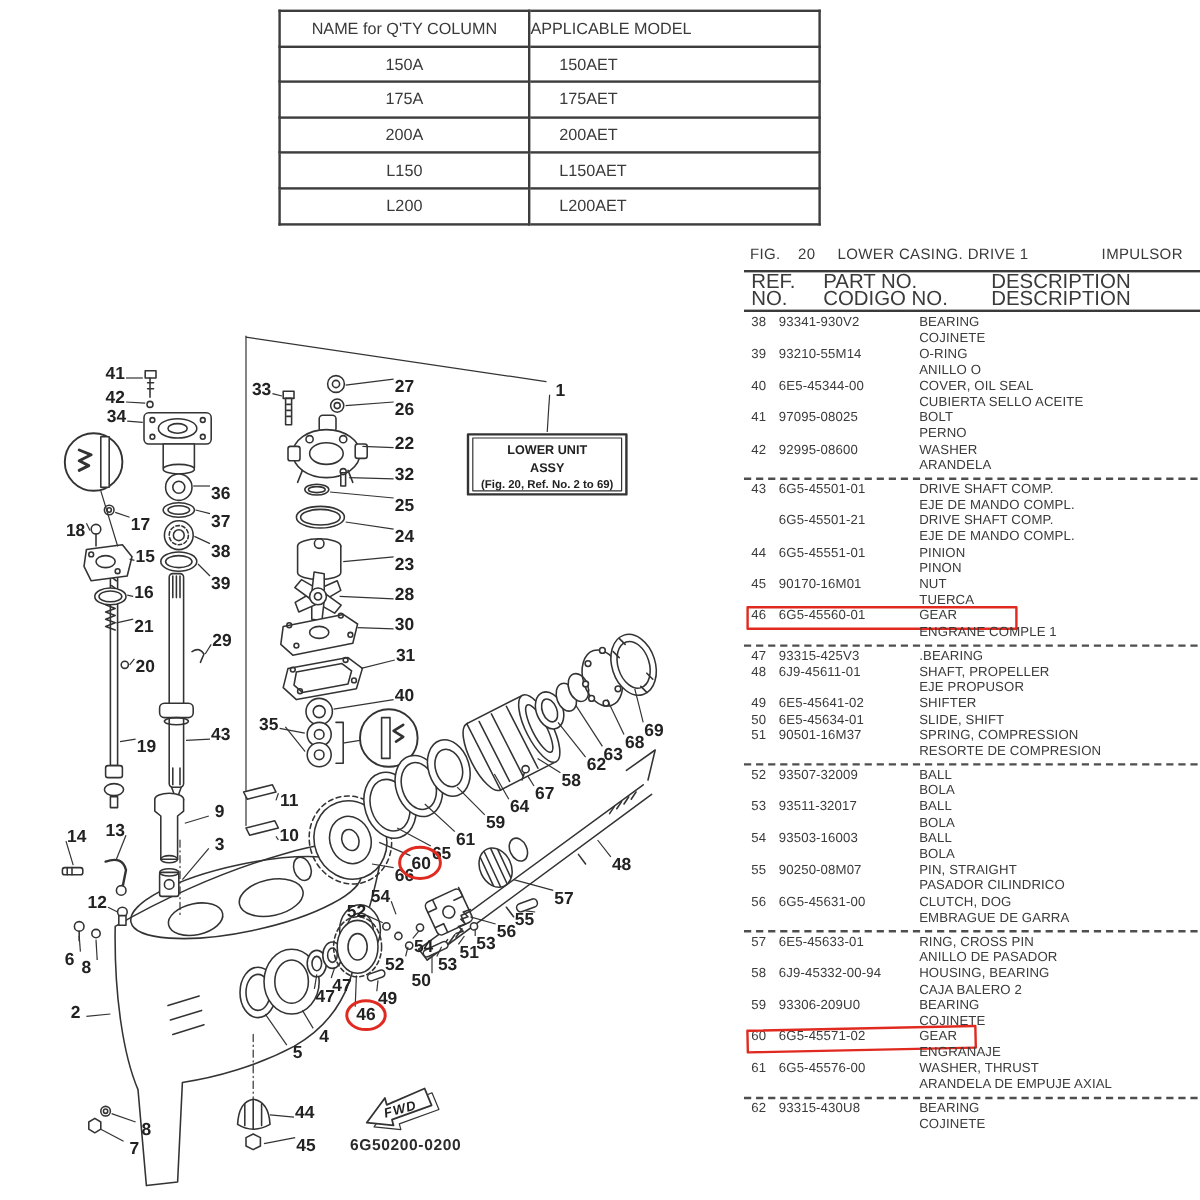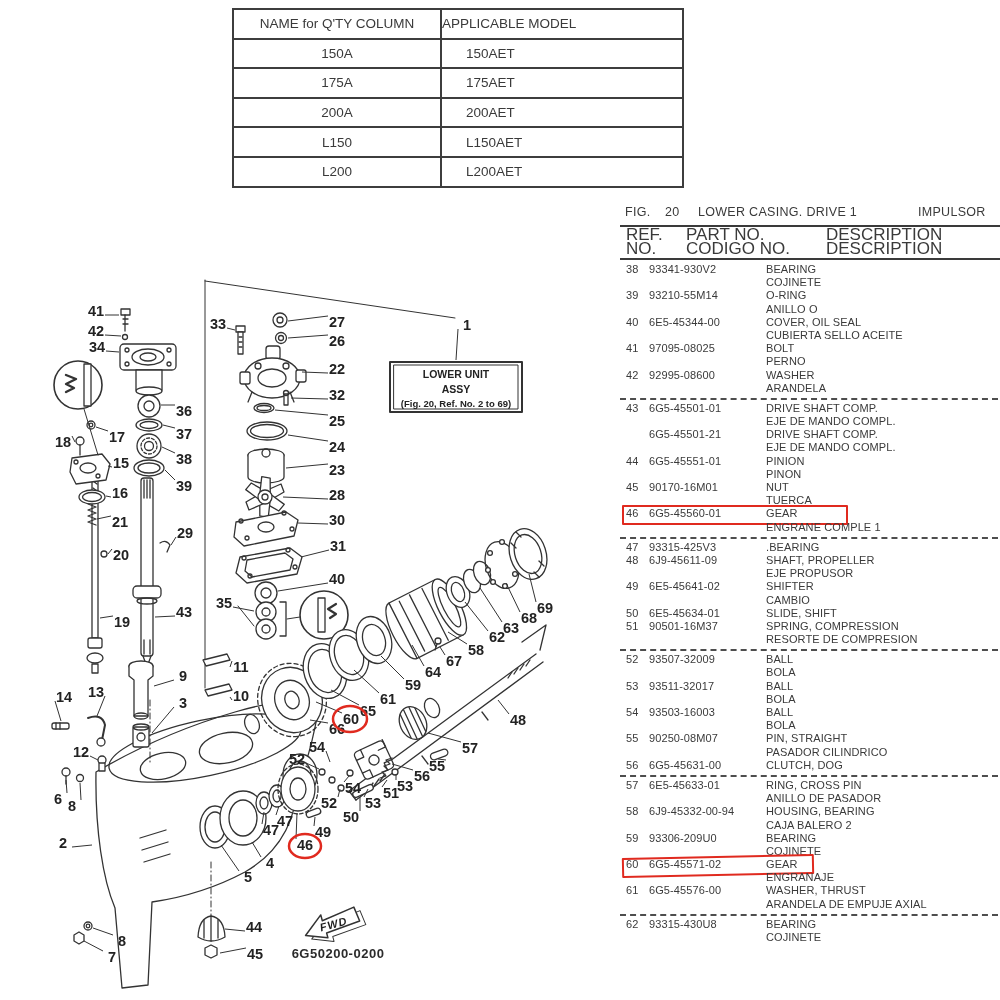--- a/index.html
+++ b/index.html
@@ -688,36 +688,33 @@
         <div class="prow">
           <div class="pl1">
             <span class="pref">47</span>
             <span class="ppart">93315-425V3</span>
             <span class="pdesc">.BEARING</span>
           </div>
         </div>
         <div class="prow">
           <div class="pl1">
             <span class="pref">48</span>
-            <span class="ppart">6J9-45611-09</span>
+            <span class="ppart">6J9-45611-01</span>
             <span class="pdesc">SHAFT, PROPELLER</span>
           </div>
           <div class="pl2">
             <span class="pdesc2">EJE PROPUSOR</span>
           </div>
         </div>
         <div class="prow">
           <div class="pl1">
             <span class="pref">49</span>
             <span class="ppart">6E5-45641-02</span>
             <span class="pdesc">SHIFTER</span>
           </div>
-          <div class="pl2">
-            <span class="pdesc2">CAMBIO</span>
-          </div>
         </div>
         <div class="prow">
           <div class="pl1">
             <span class="pref">50</span>
             <span class="ppart">6E5-45634-01</span>
             <span class="pdesc">SLIDE, SHIFT</span>
           </div>
         </div>
         <div class="prow">
           <div class="pl1">
@@ -768,20 +765,23 @@
           </div>
           <div class="pl2">
             <span class="pdesc2">PASADOR CILINDRICO</span>
           </div>
         </div>
         <div class="prow">
           <div class="pl1">
             <span class="pref">56</span>
             <span class="ppart">6G5-45631-00</span>
             <span class="pdesc">CLUTCH, DOG</span>
+          </div>
+          <div class="pl2">
+            <span class="pdesc2">EMBRAGUE DE GARRA</span>
           </div>
         </div>
         <div class="dashrule"></div>
         <div class="prow">
           <div class="pl1">
             <span class="pref">57</span>
             <span class="ppart">6E5-45633-01</span>
             <span class="pdesc">RING, CROSS PIN</span>
           </div>
           <div class="pl2">

